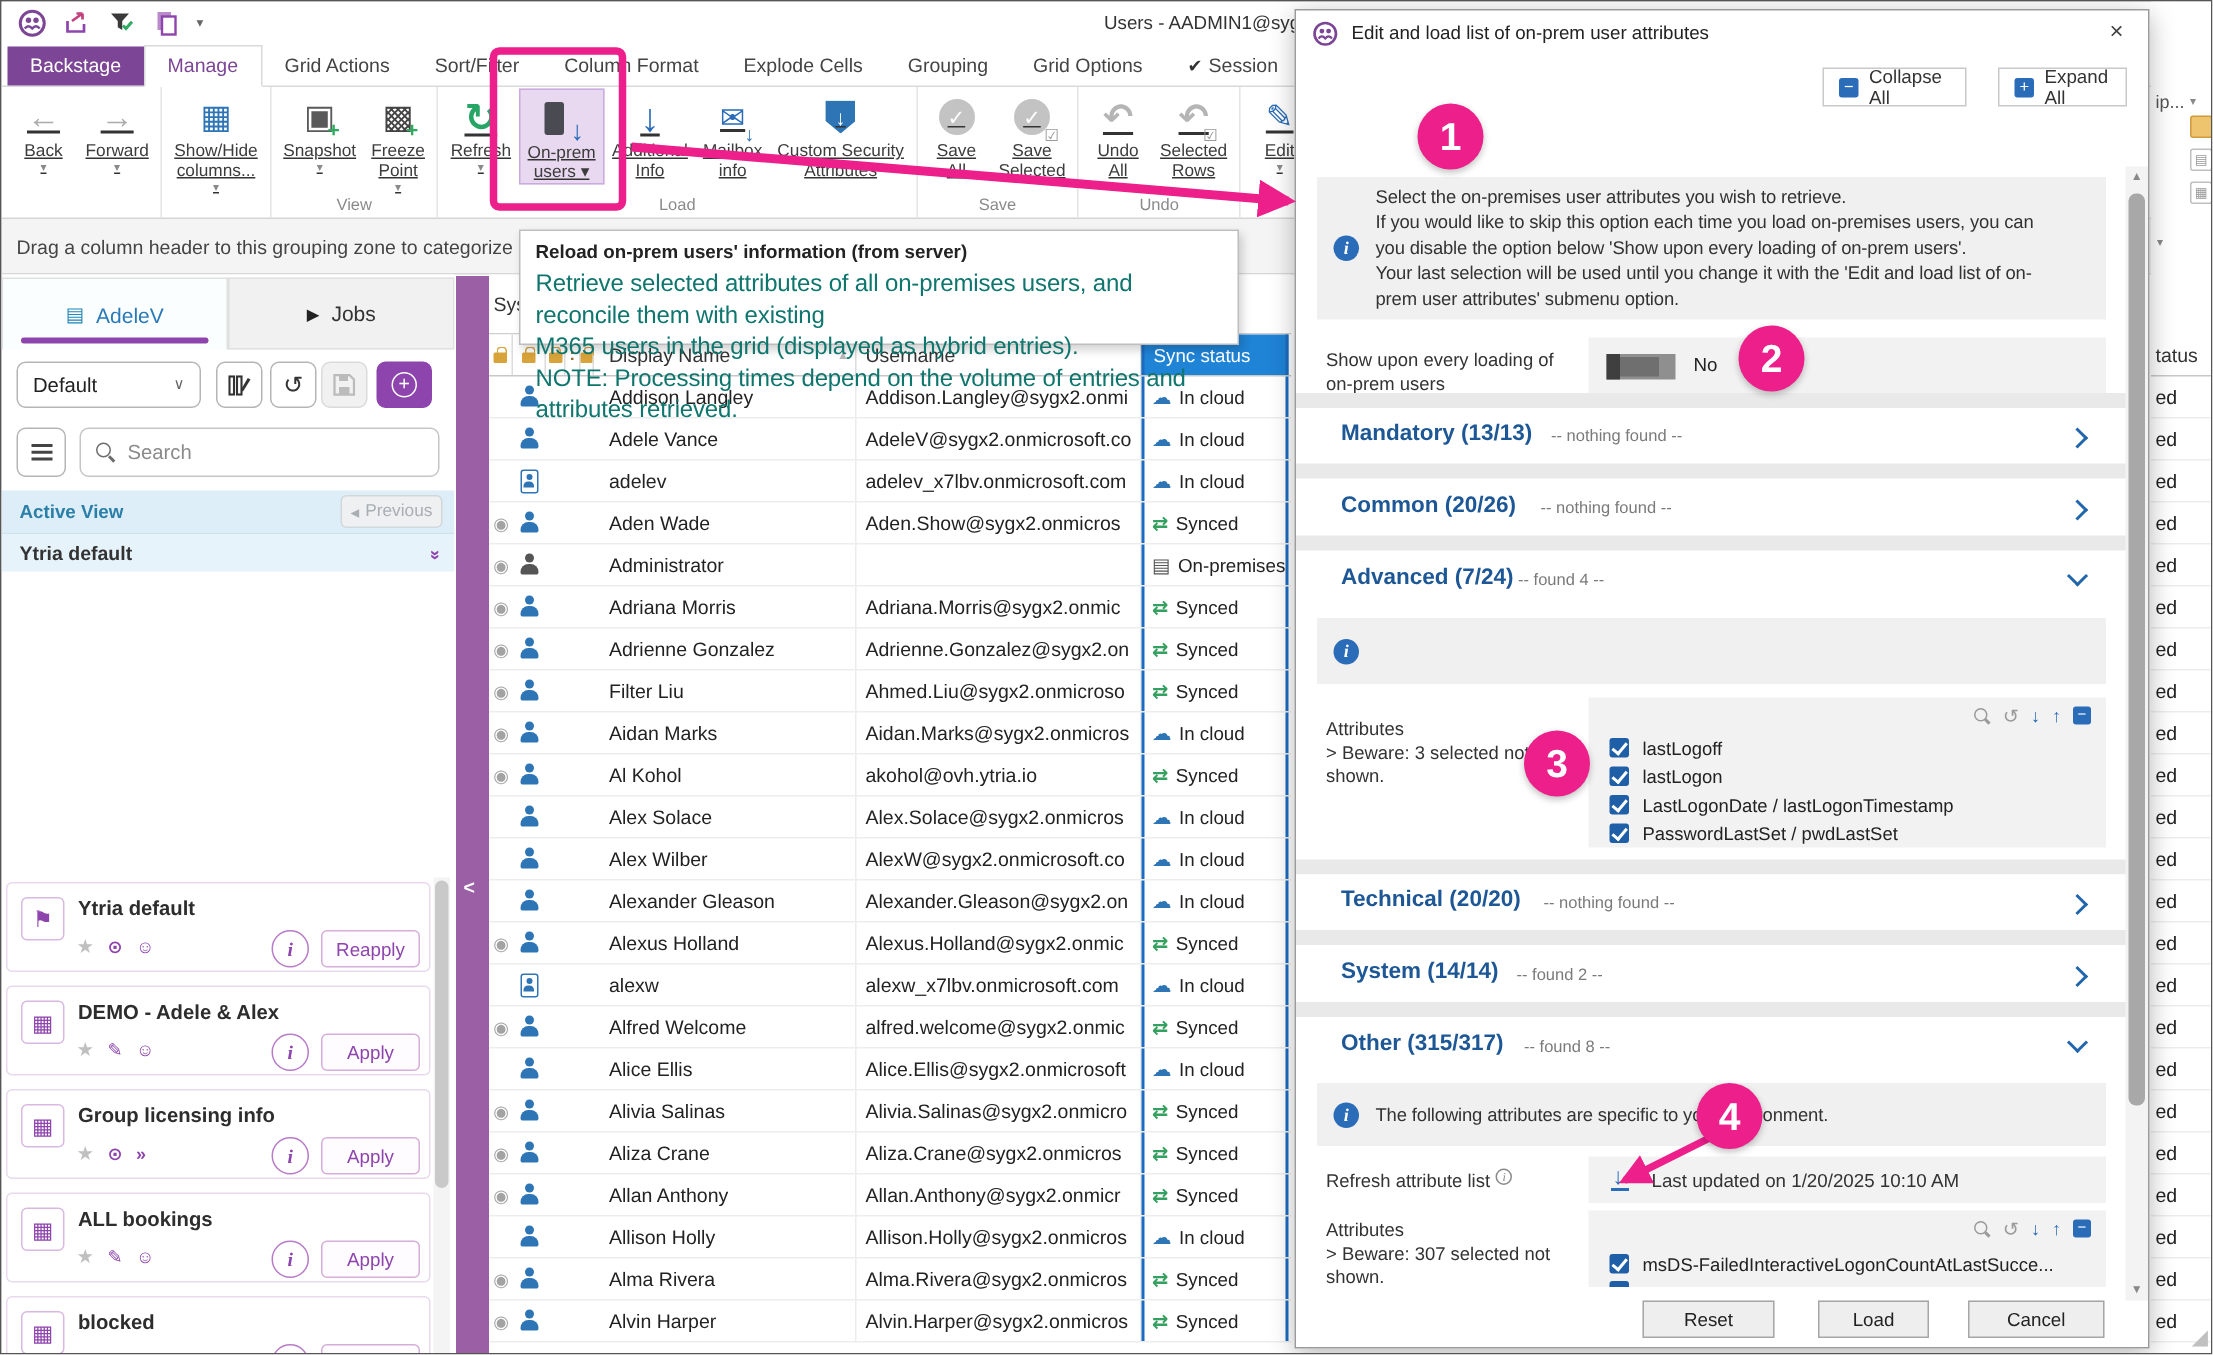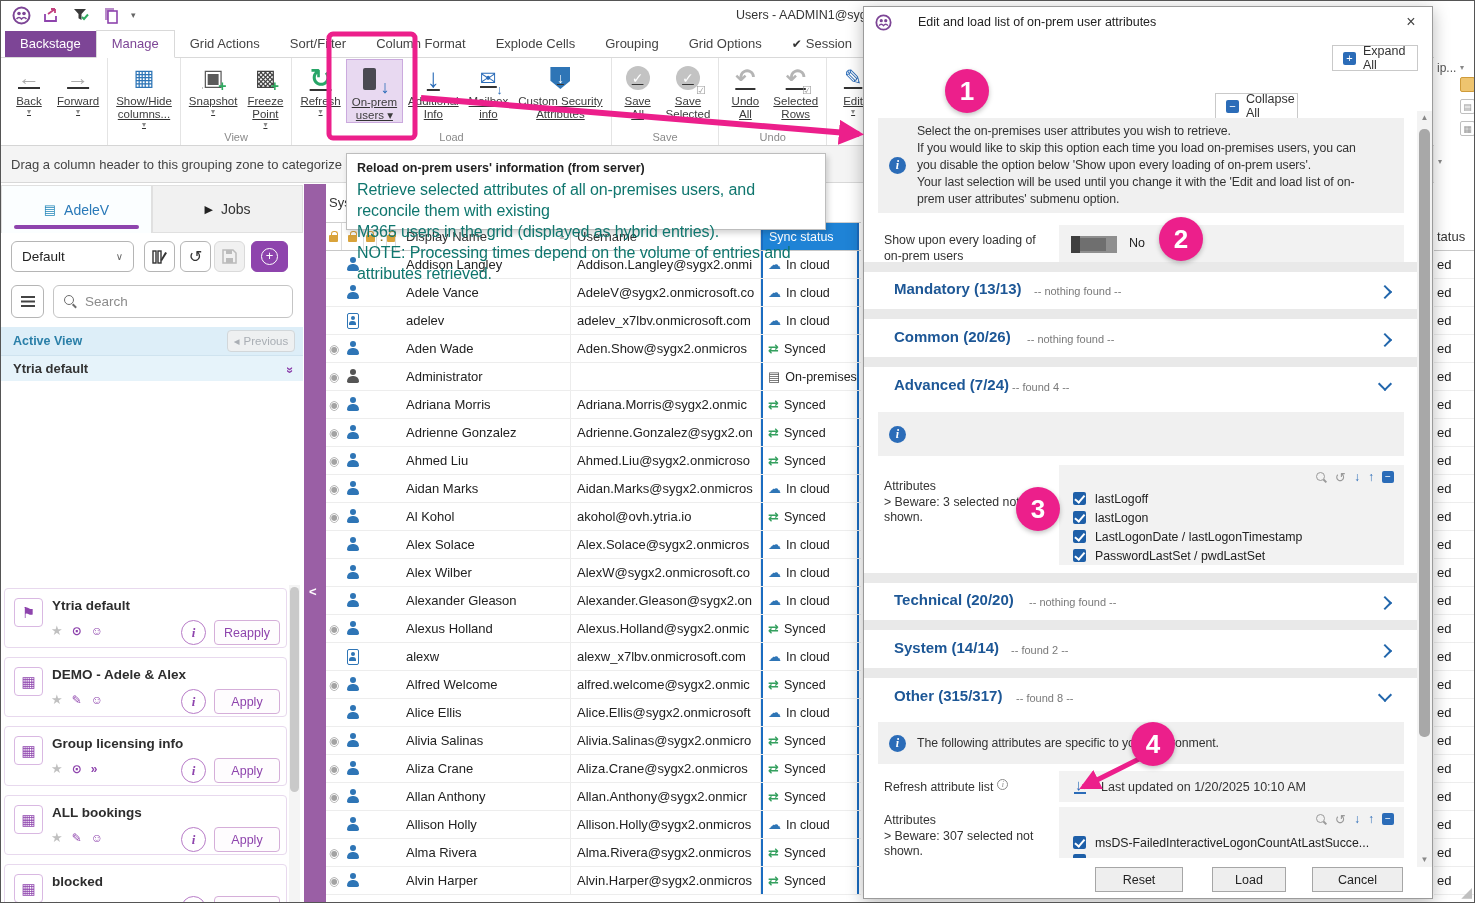--- a/index.html
+++ b/index.html
@@ -145,21 +145,21 @@
   .rrow { height:28px; border-bottom:1px solid #ededed; display:flex; align-items:center; padding-left:3px; color:#222; }
   .grip { position:absolute; right:4px; bottom:4px; color:#c0c0c0; font-size:14px; }
 
   
   .tooltip { position:absolute; left:345px; top:152px; width:480px; height:77px; background:#fff; border:1px solid #bdbdbd; box-shadow:2px 3px 6px rgba(0,0,0,.18); z-index:45; padding:7px 10px; }
   .tooltip .tt { font-weight:bold; font-size:12.5px; color:#222; margin-bottom:4px; }
   .tooltip .tb { font-size:16px; color:#0f766e; white-space:pre-line; line-height:1.32; letter-spacing:-0.1px; }
 
   
   .dialog { position:absolute; left:862px; top:5px; width:570px; height:893px; background:#fff; border:1px solid #9b9b9b; box-shadow:0 4px 16px rgba(0,0,0,.28); z-index:30; font-size:12.5px; }
-  .dtitle { position:absolute; left:0; top:0; width:100%; height:30px; display:flex; align-items:center; gap:26px; padding-left:11px; }
+  .dtitle { position:absolute; left:0; top:0; width:100%; height:30px; display:flex; align-items:center; gap:9px; padding-left:11px; }
   .dtitle .txt { font-size:12.5px; color:#222; }
   .dclose { position:absolute; right:8px; top:4px; width:26px; height:22px; display:flex; align-items:center; justify-content:center; font-size:16px; color:#444; }
   .collbtn { position:absolute; height:26px; border:1px solid #c9c9c9; background:#fff; display:flex; align-items:center; gap:7px; padding:0 10px; font-size:12.5px; color:#333; }
   .sqico { width:13px; height:13px; background:#2b6cb8; color:#fff; font-size:11px; line-height:12px; text-align:center; border-radius:2px; flex:none; }
   .sq-minus::before { content:"−"; } .sq-plus::before { content:"+"; }
   .dsearch { position:absolute; left:14px; top:76px; width:540px; height:28px; border:1px solid #b0b0b0; display:flex; align-items:center; }
   .eraser { width:30px; height:100%; border-right:1px solid #d0d0d0; display:flex; align-items:center; justify-content:center; color:#2b6cb8; font-size:15px; }
   .eraser::before { content:"◈"; }
   .dsearch input { flex:1; border:none; outline:none; font-family:inherit; font-size:12.5px; padding:0 8px; color:#222; }
   .dsearch .mag { color:#2b6cb8; margin-right:9px; }
@@ -723,21 +723,21 @@
         <div class="grow">
           <div class="gc1">
             <span class="radio"></span>
           </div>
           <div class="gc2">
             <span class="person"></span>
           </div>
           <div class="gc3"></div>
           <div class="gc4"></div>
           <div class="gc5"></div>
-          <div class="gcn">Ahmed Liu</div>
+          <div class="gcn">Filter Liu</div>
           <div class="gcu">Ahmed.Liu@sygx2.onmicroso</div>
           <div class="gcs">
             <span class="sicon" data-sk="sync"></span>
             <span>Synced</span>
           </div>
         </div>
 
         <div class="grow">
           <div class="gc1">
             <span class="radio"></span>
@@ -1117,21 +1117,21 @@
       <svg width="17" height="17" viewBox="0 0 19 19">
           <circle cx="9.5" cy="9.5" r="8" fill="#fff" stroke="#7d4596" stroke-width="2"></circle>
           <circle cx="7" cy="7.5" r="1.8" fill="#7d4596"></circle>
           <circle cx="12" cy="7.5" r="1.8" fill="#7d4596"></circle>
           <path d="M4.5 13 q2.5-3 5-0 q2.5-3 5 0" stroke="#7d4596" stroke-width="1.6" fill="none"></path>
         </svg>
       <span class="txt">Edit and load list of on-prem user attributes</span>
     </div>
     <span class="dclose">×</span>
 
-    <div class="collbtn" style="left:351px; top:38px; width:83px;margin-top:48px;">
+    <div class="collbtn" style="left:351px; top:38px; width:96px;">
       <span class="sqico sq-minus"></span>
         <span>Collapse All</span>
     </div>
     <div class="collbtn" style="left:468px; top:38px; width:86px;">
       <span class="sqico sq-plus"></span>
         <span>Expand All</span>
     </div>
 
 
     <div class="ibox" style="top:111px; height:95px;">

